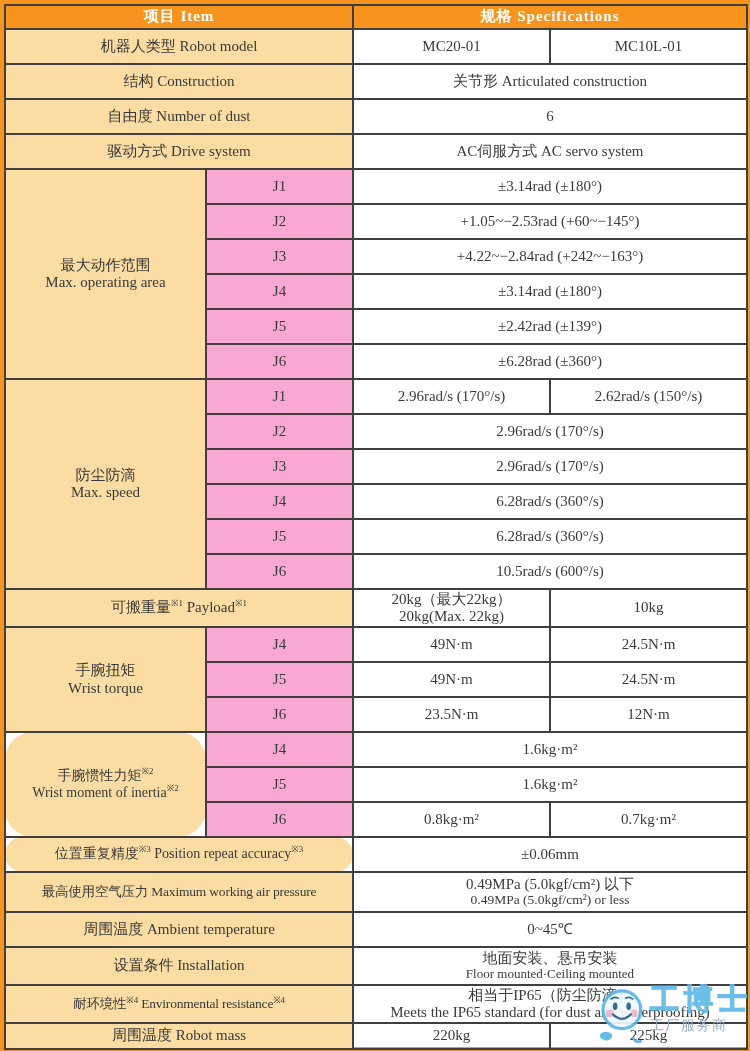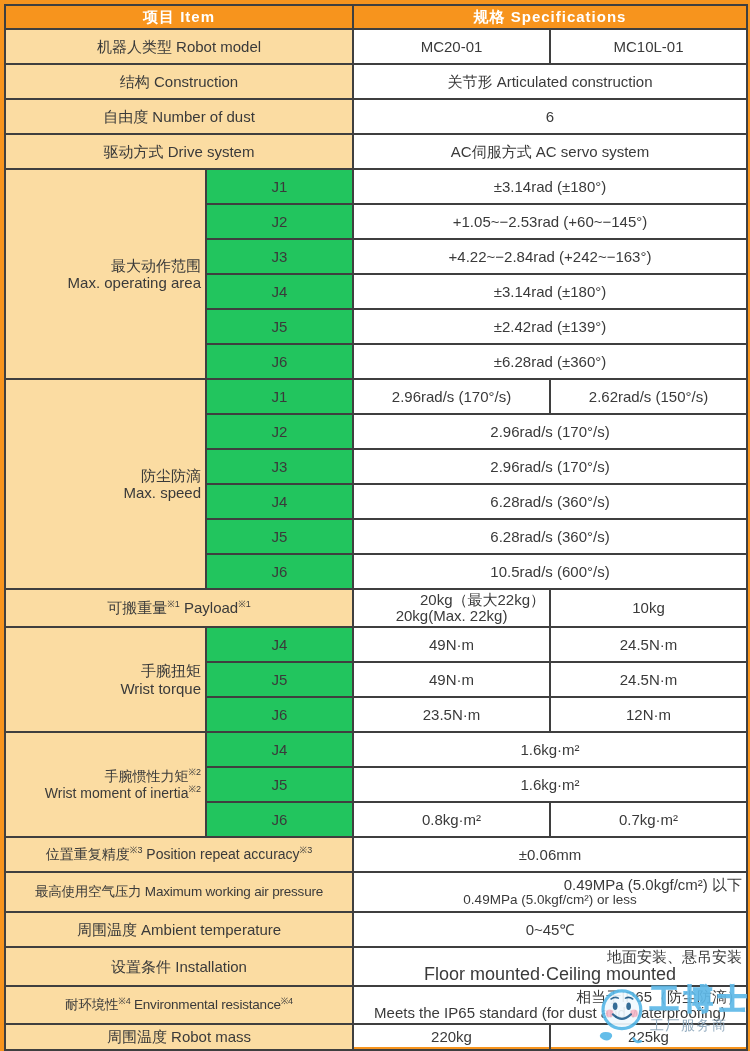--- a/index.html
+++ b/index.html
@@ -1,20 +1,20 @@
 <!DOCTYPE html>
 <html><head>
 <meta charset="utf-8">
 <style>
   html,body { margin:0; padding:0; background:#ffffff; }
   .sheet {
     position:relative;
     width:750px; height:1051px;
     background:#ffffff;
-    font-family:Liberation Sans, sans-serif;
+    font-family:Liberation Serif, serif;
     color:#3a3a3a;
     overflow:hidden;
     box-sizing:border-box;
   }
   .frame {
     position:absolute; left:0; top:0;
     width:742px; height:1043px;
     border:4px solid #F7941D;
   }
   table.spec {
@@ -40,23 +40,23 @@
     letter-spacing:1px;
     height:24px;
   }
   td.label {
     background:#FBDCA2;
     text-align:left;
     padding-left:9px;
     padding-right:2px;
   }
   td.label.tight { font-size:13.5px; letter-spacing:-0.2px; }
-  td.label.mid   { font-size:14px; }
-  td.joint { background:#22c55e; }
-  .l1 { font-size:15px; line-height:1.15;text-align:right; }
+  td.label.mid   { font-size:14px;border-radius:28px; }
+  td.joint { background:#f9a8d4; }
+  .l1 { font-size:15px; line-height:1.15; }
   .l2 { font-size:15px; line-height:1.1; }
   sup { font-size:9px; vertical-align:super; line-height:0; }
   
   .watermark {
     position:absolute; left:594px; top:984px;
     width:156px; height:64px;
     display:flex; align-items:flex-start;
     opacity:0.92;
     pointer-events:none;
     z-index:5;
@@ -236,21 +236,21 @@
 
       <tr style="height:35px">
         <td class="label" colspan="2">周围温度  Ambient temperature</td>
         <td colspan="2">0~45℃</td>
       </tr>
 
       <tr style="height:38px">
         <td class="label" colspan="2">设置条件  Installation</td>
         <td colspan="2">
           <div class="l1">地面安装、悬吊安装</div>
-          <div class="l2" style="font-size:18px">Floor mounted·Ceiling mounted</div>
+          <div class="l2" style="font-size:13px">Floor mounted·Ceiling mounted</div>
         </td>
       </tr>
 
       <tr style="height:38px">
         <td class="label tight" colspan="2">耐环境性<sup>※4</sup>  Environmental resistance<sup>※4</sup></td>
         <td colspan="2">
           <div class="l1">相当于IP65（防尘防滴）</div>
           <div class="l2">Meets the IP65 standard (for dust and waterproofing)</div>
         </td>
       </tr>

